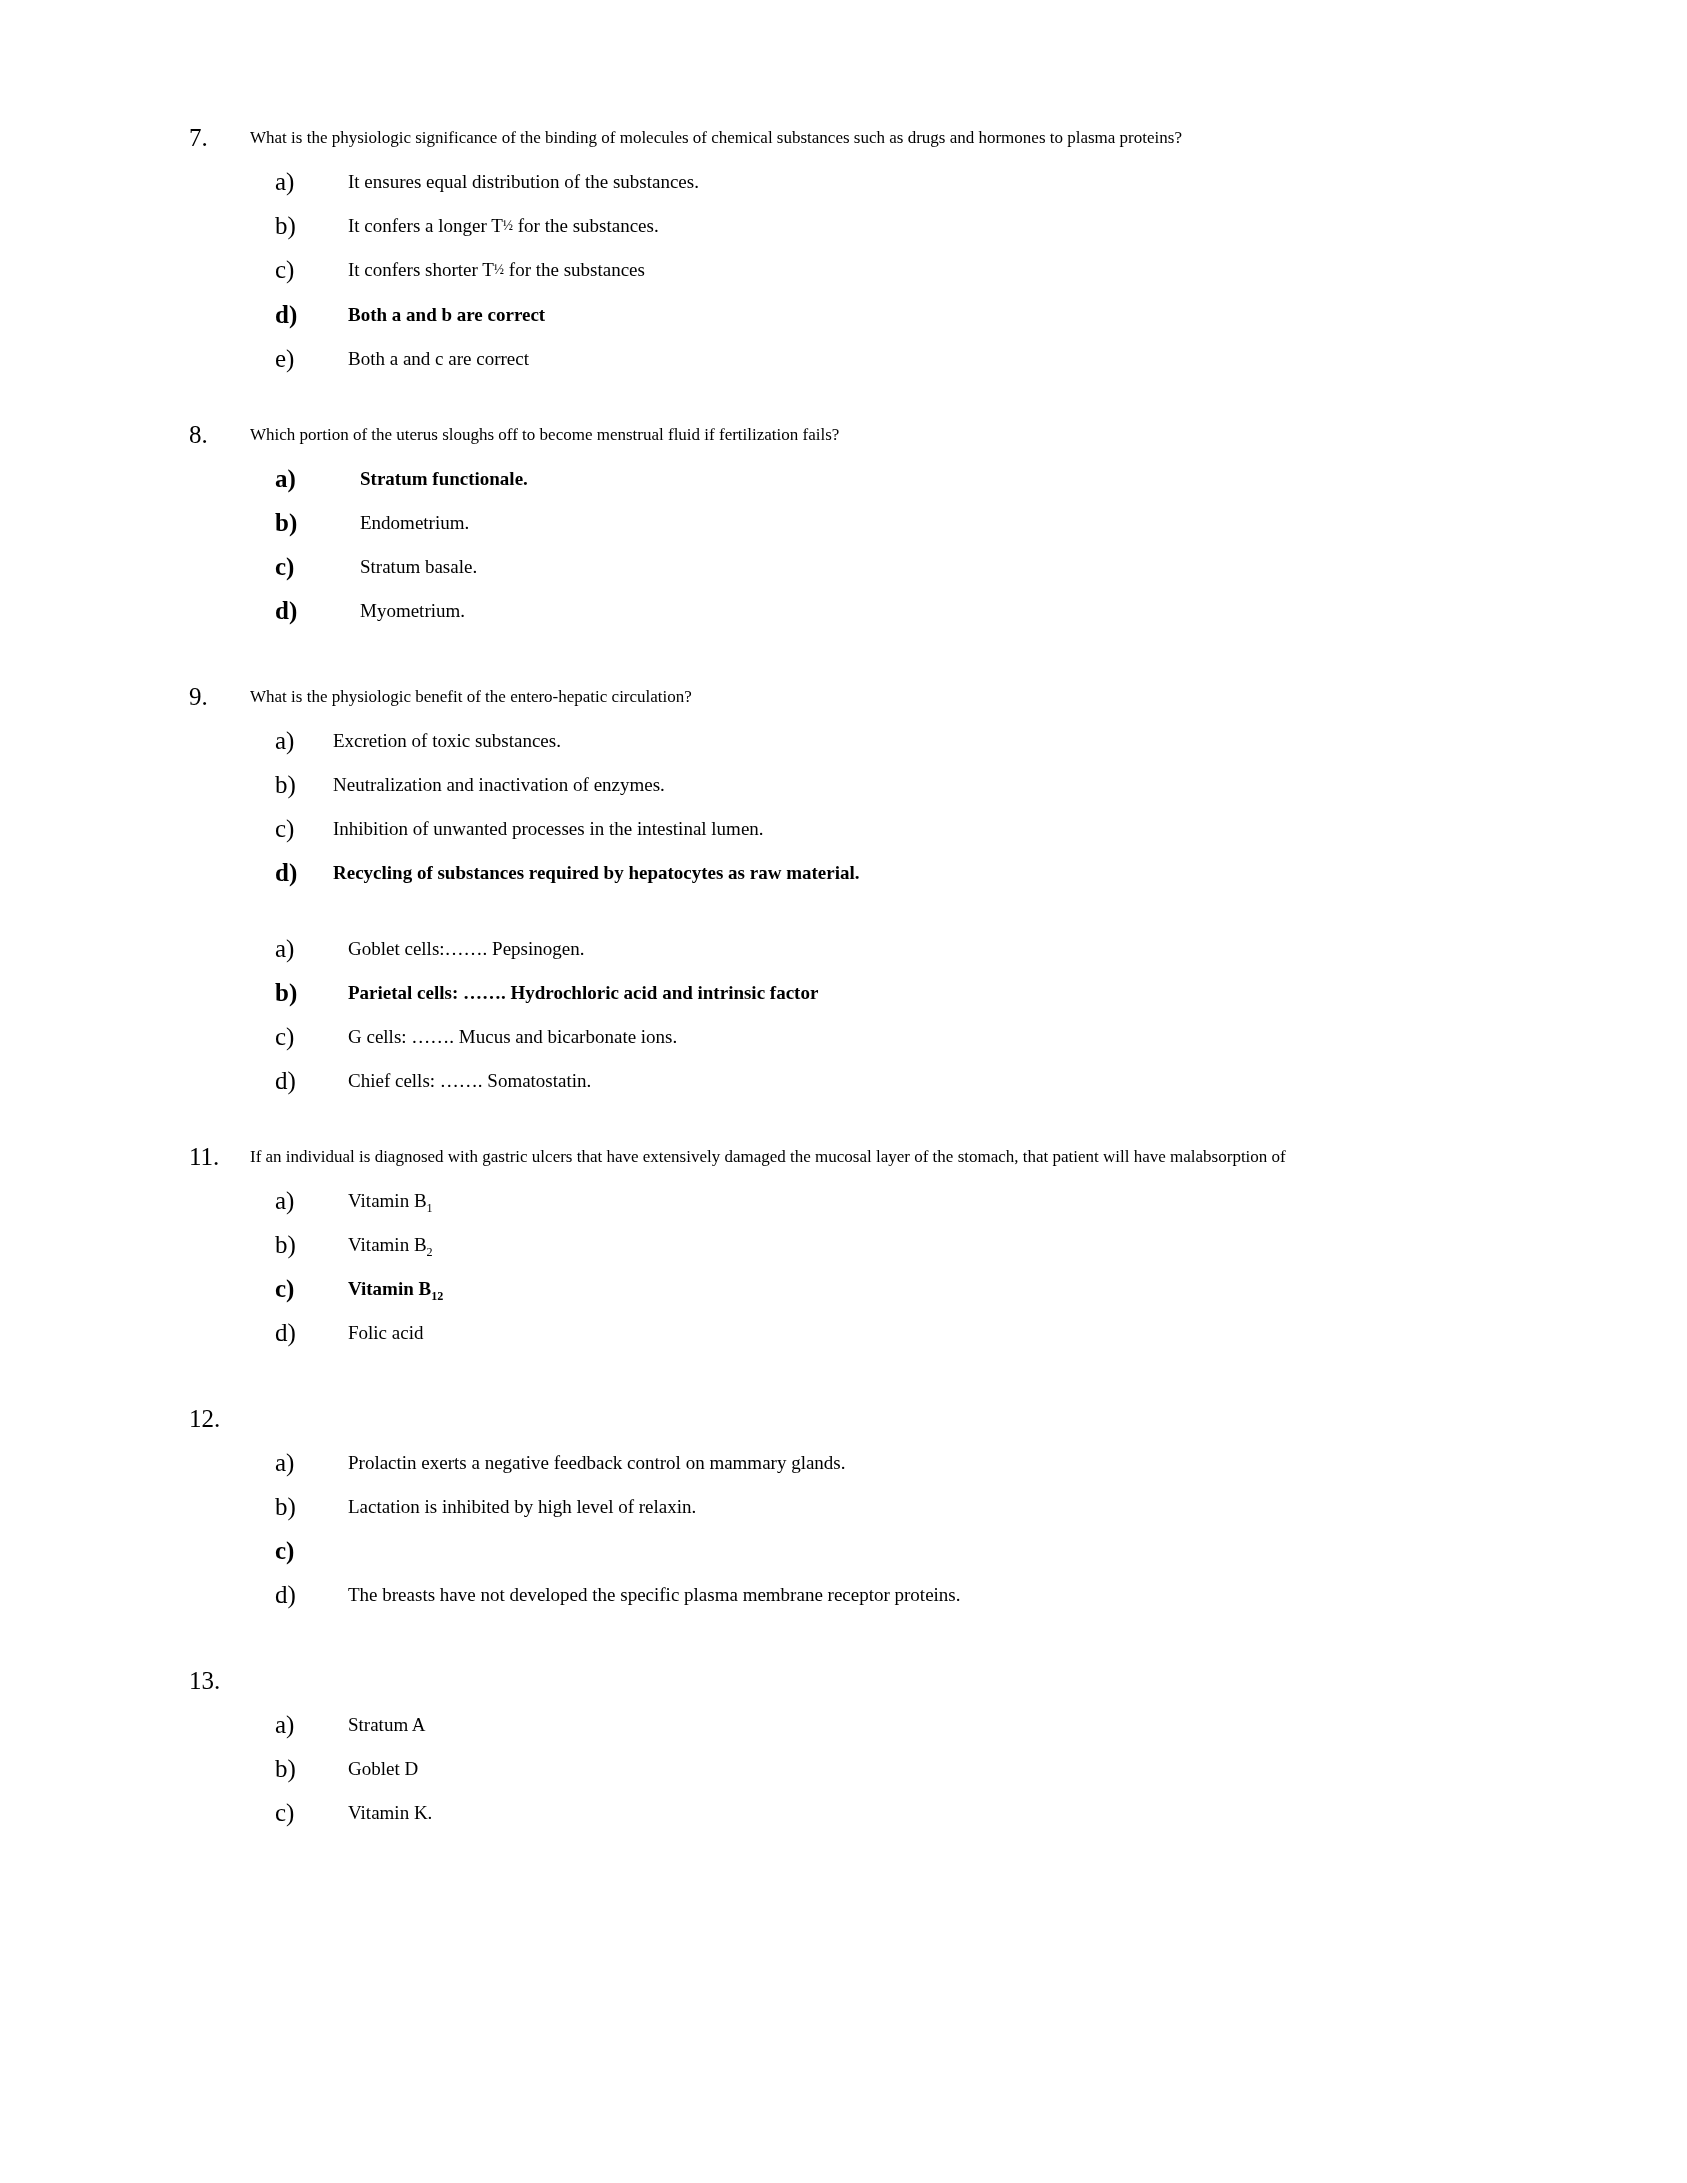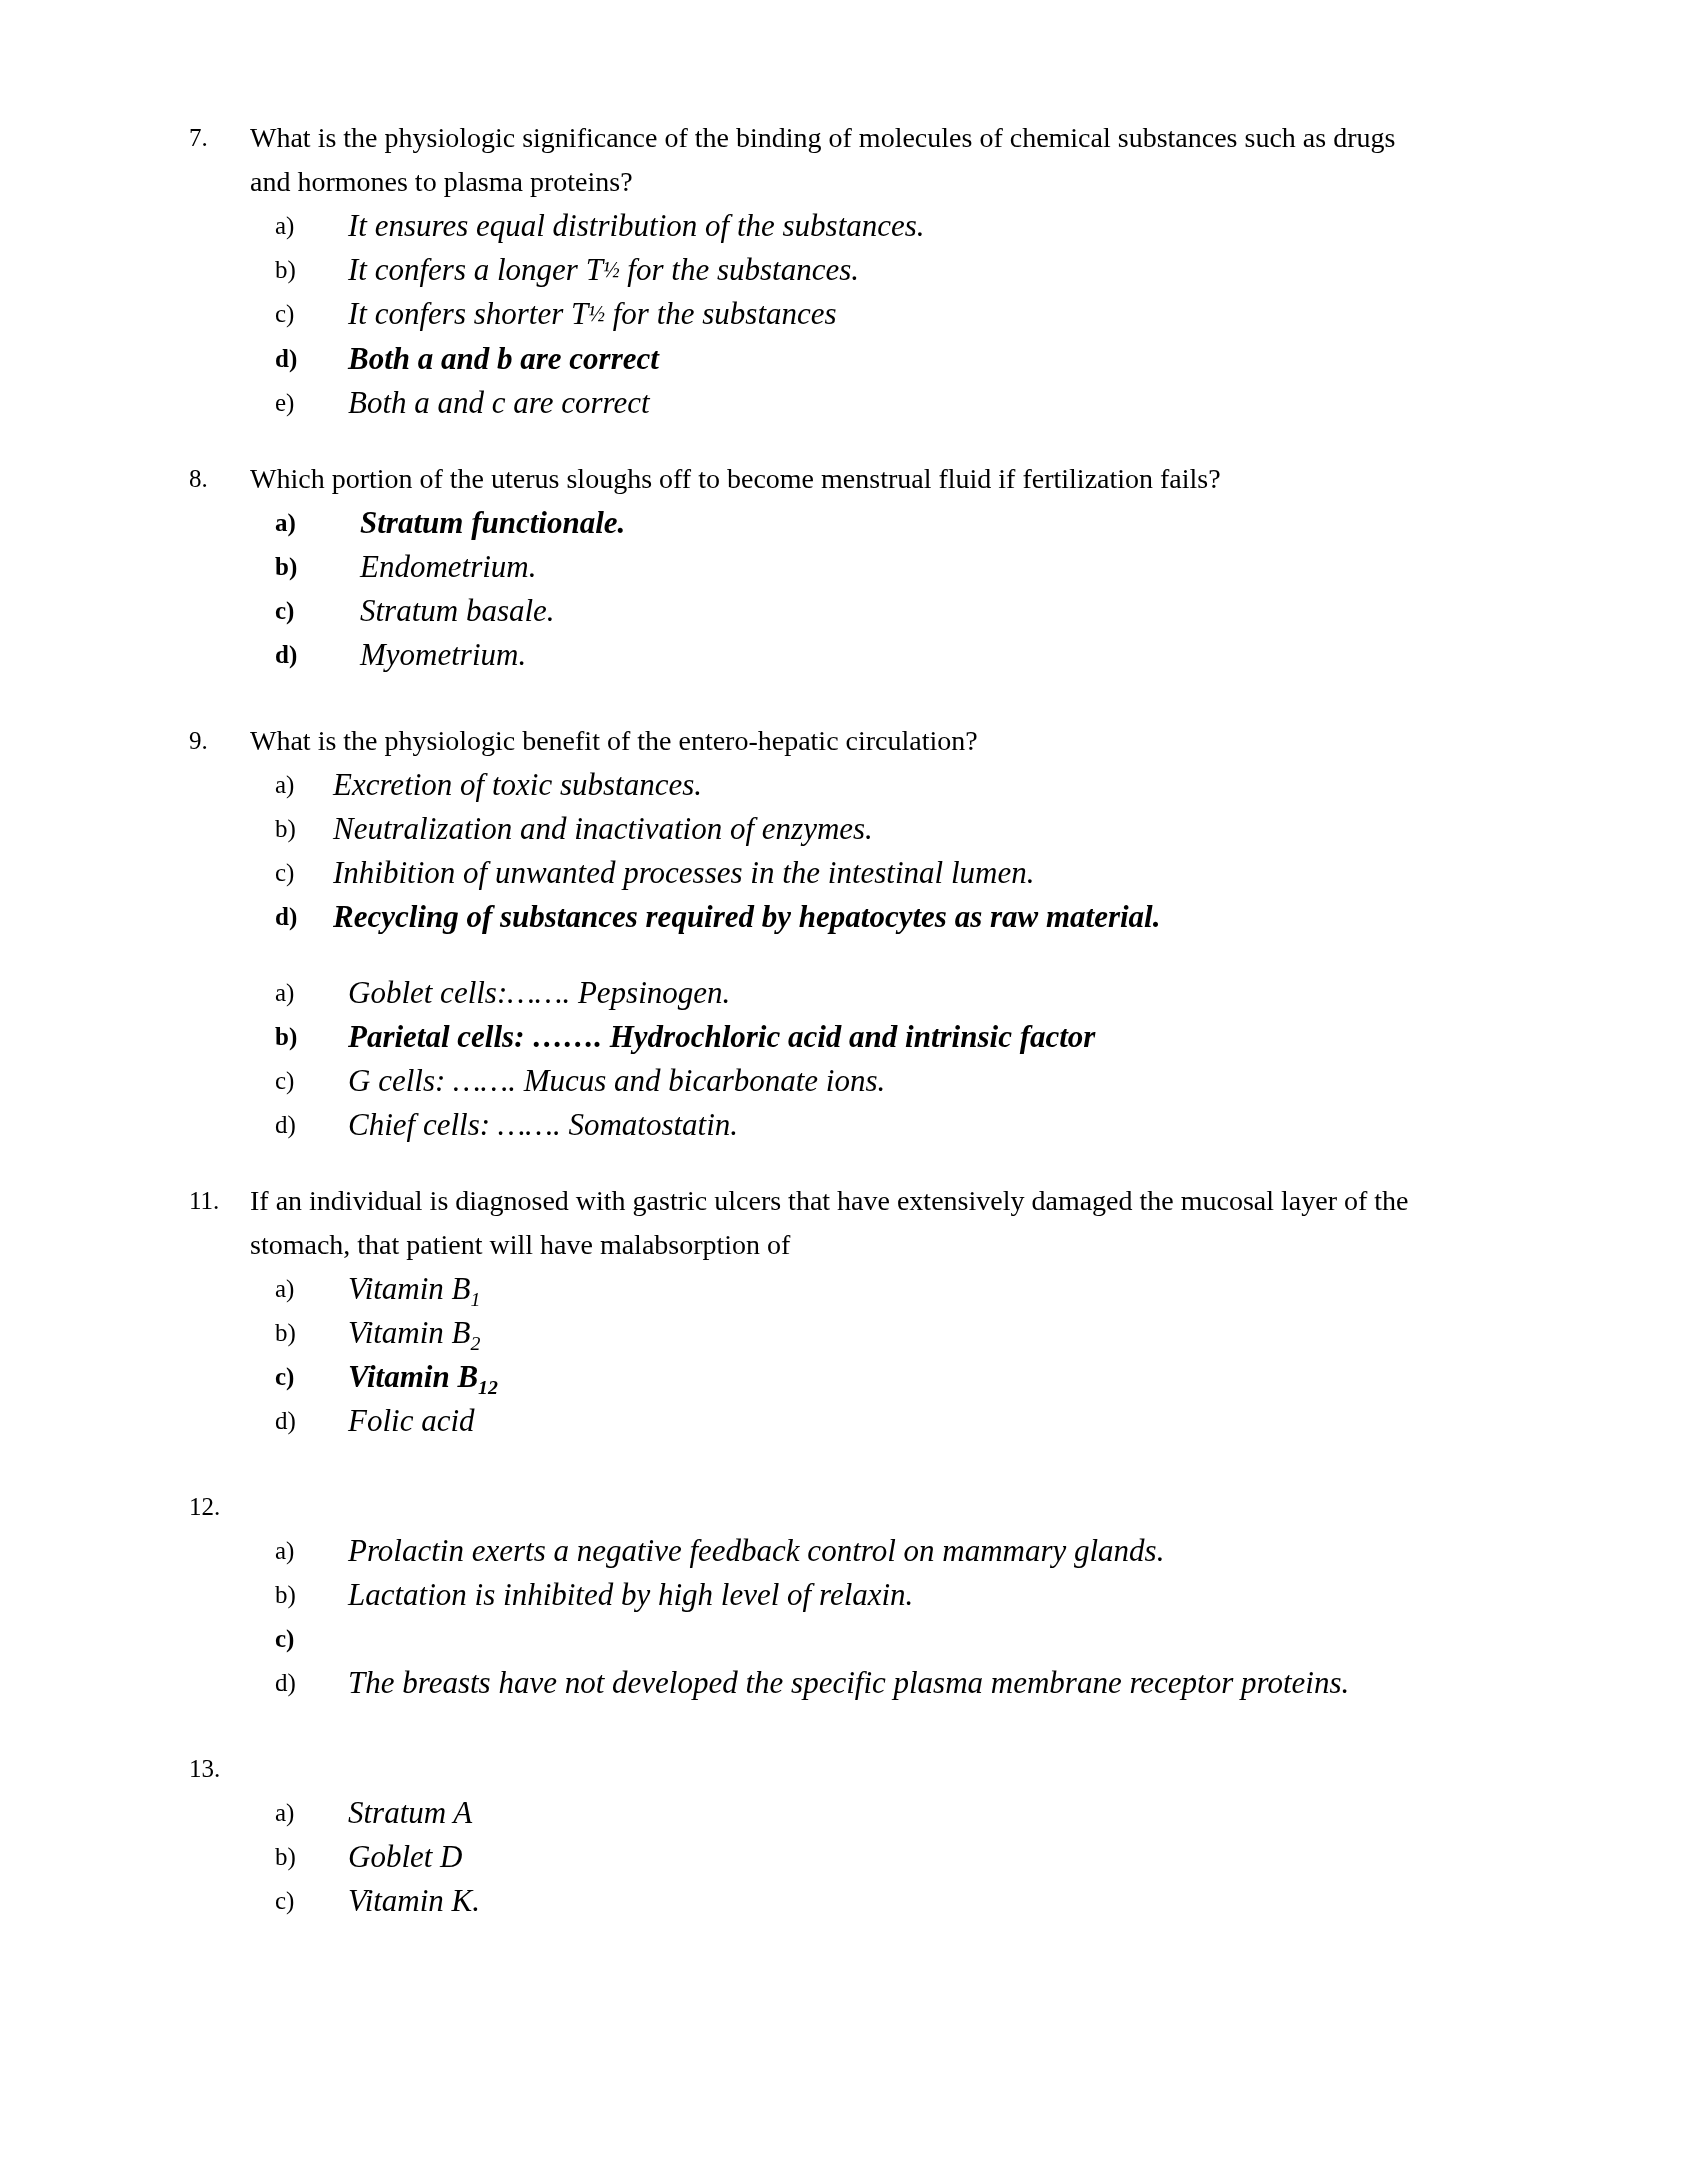--- a/index.html
+++ b/index.html
@@ -30,42 +30,41 @@
     align-items: flex-start;
   }
   .q-num {
     width: 61px;
     flex: 0 0 61px;
     font-size: 25px;
     line-height: 44px;
   }
   .q-text {
     flex: 1 1 auto;
-    font-size: 28px;
+    font-size: 17px;
     line-height: 44px;
     max-width: 1184px;
   }
   .options {
     margin: 0;
     padding: 0;
     list-style: none;
   }
   .opt-row {
     display: flex;
     align-items: flex-start;
   }
   .opt-letter {
     flex: 0 0 auto;
     font-size: 25px;
     line-height: 44px;
   }
   .opt-text {
-    font-size: 31px;
-    line-height: 44px;
-    font-style: italic;
+    font-size: 19px;
+    line-height: 44px;
   }
   
   .indent-a .opt-letter { width: 73px; margin-left: 86px; }
   .indent-b .opt-letter { width: 85px; margin-left: 86px; }
   .indent-c .opt-letter { width: 58px;  margin-left: 86px; }
 
   .bold { font-weight: bold; }
   .gap-med { height: 32px; }
   .gap-large { height: 42px; }
 

